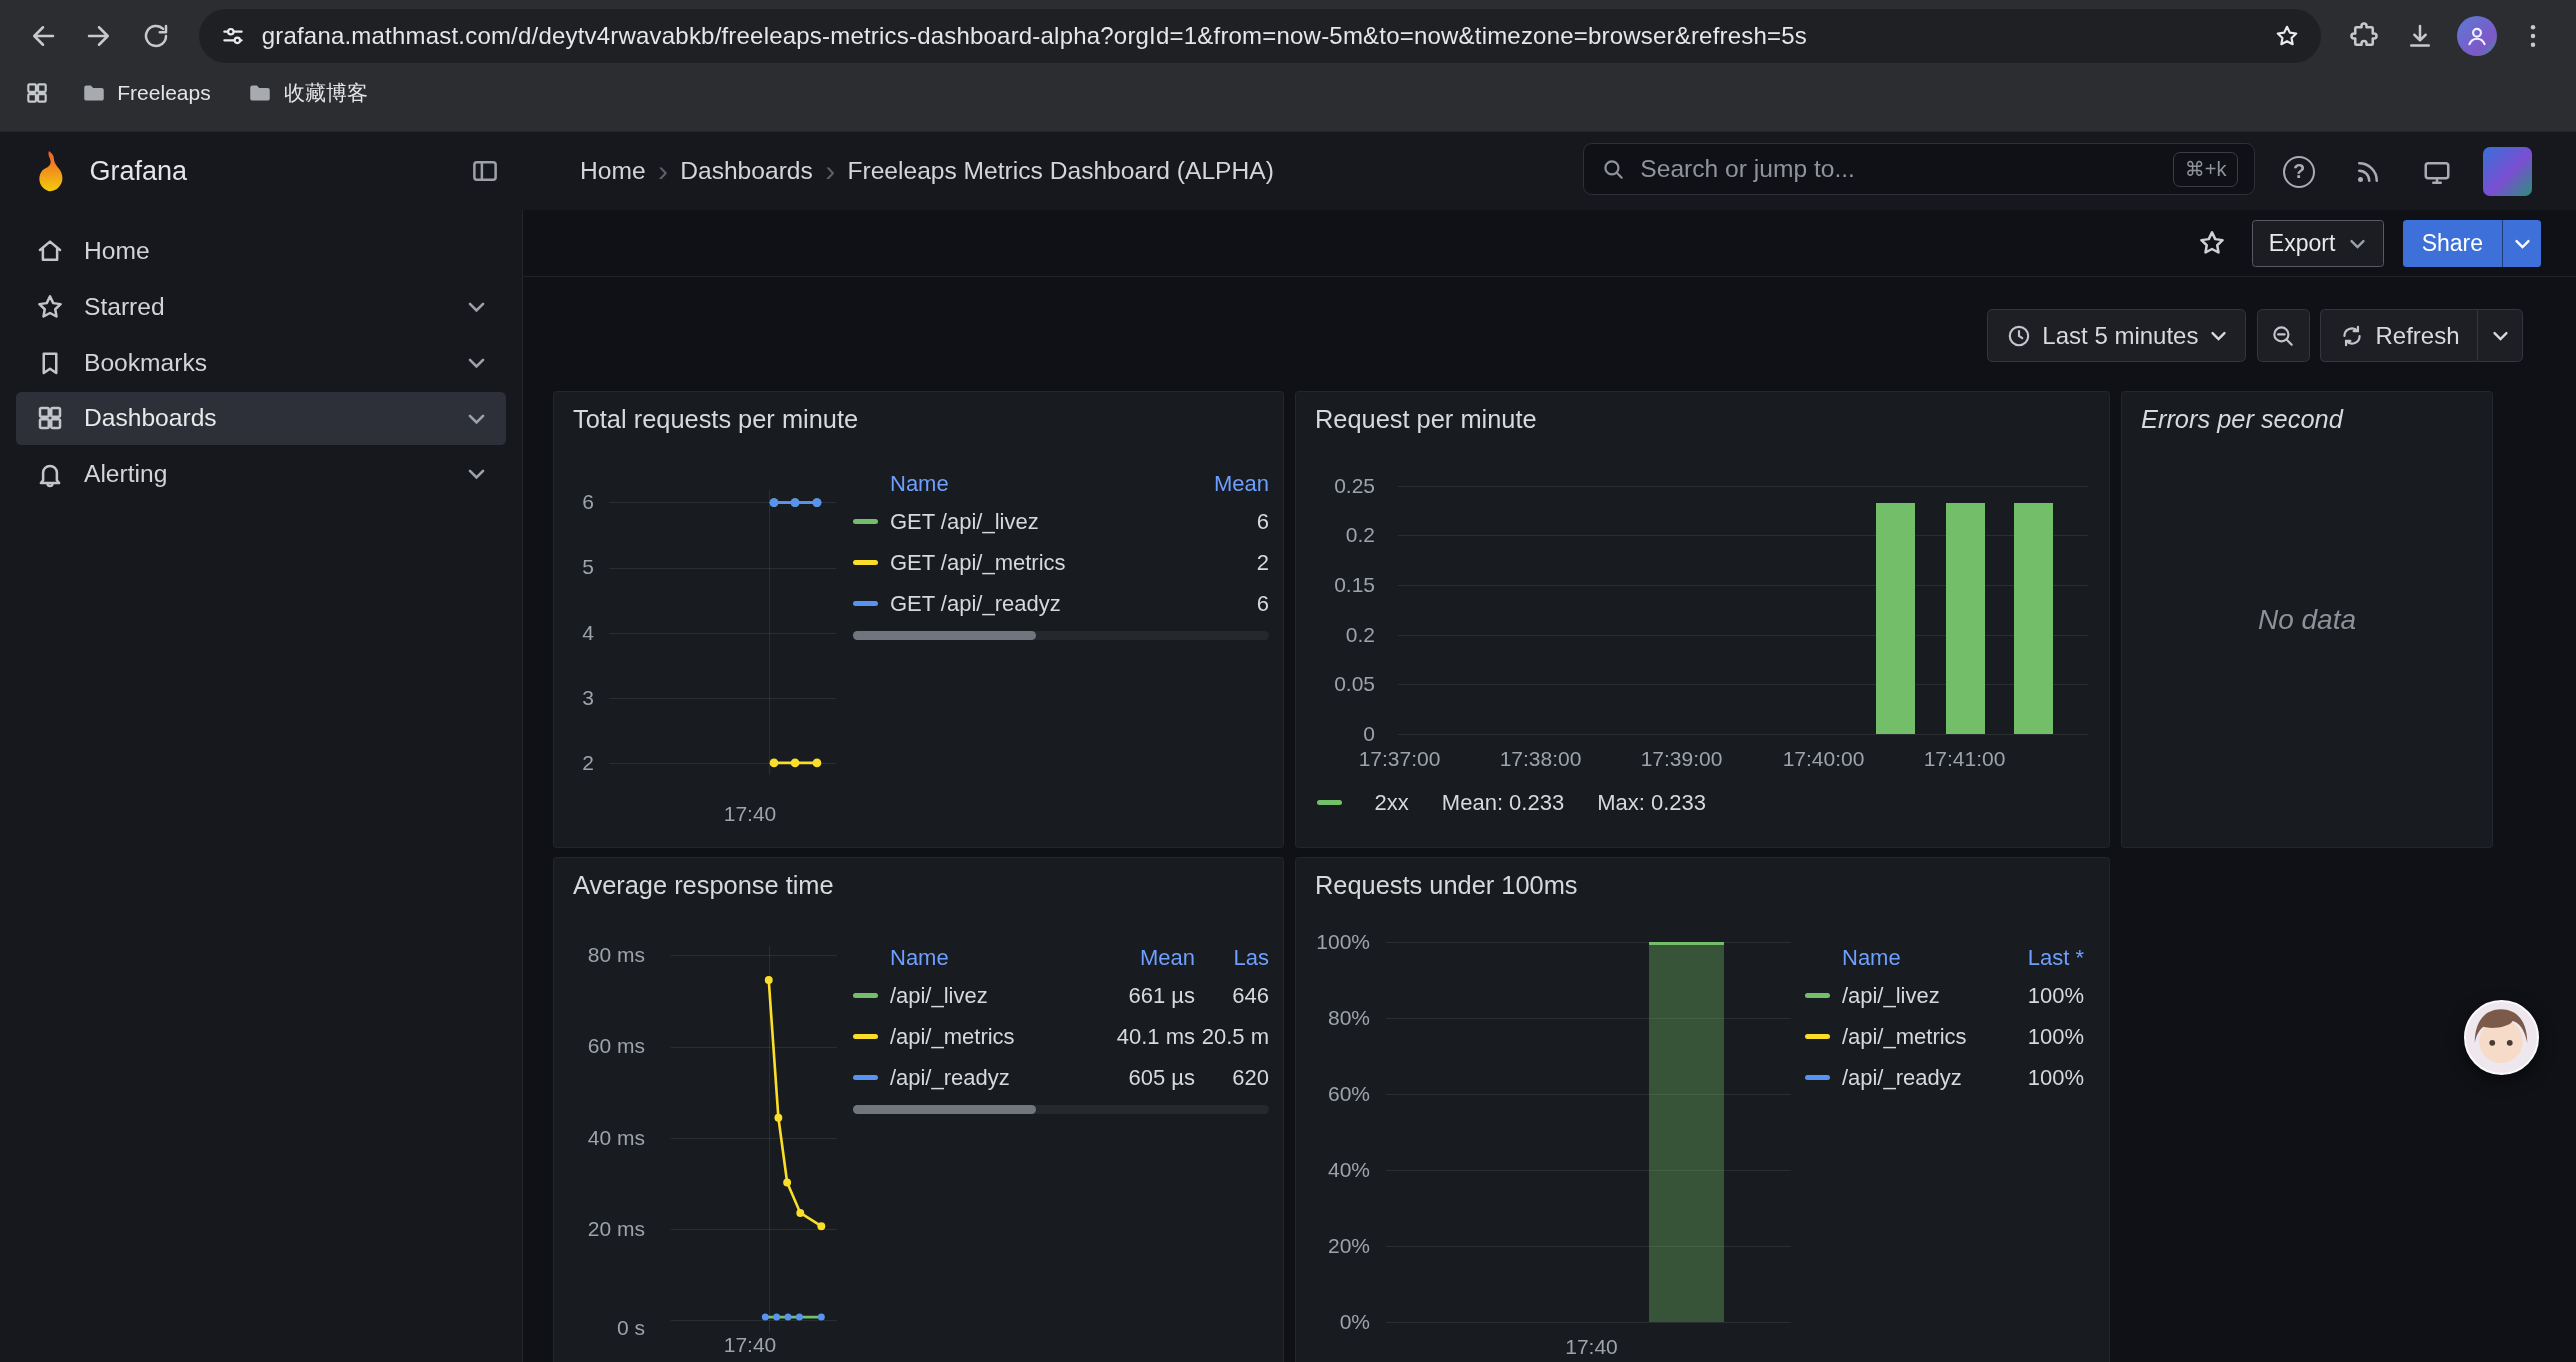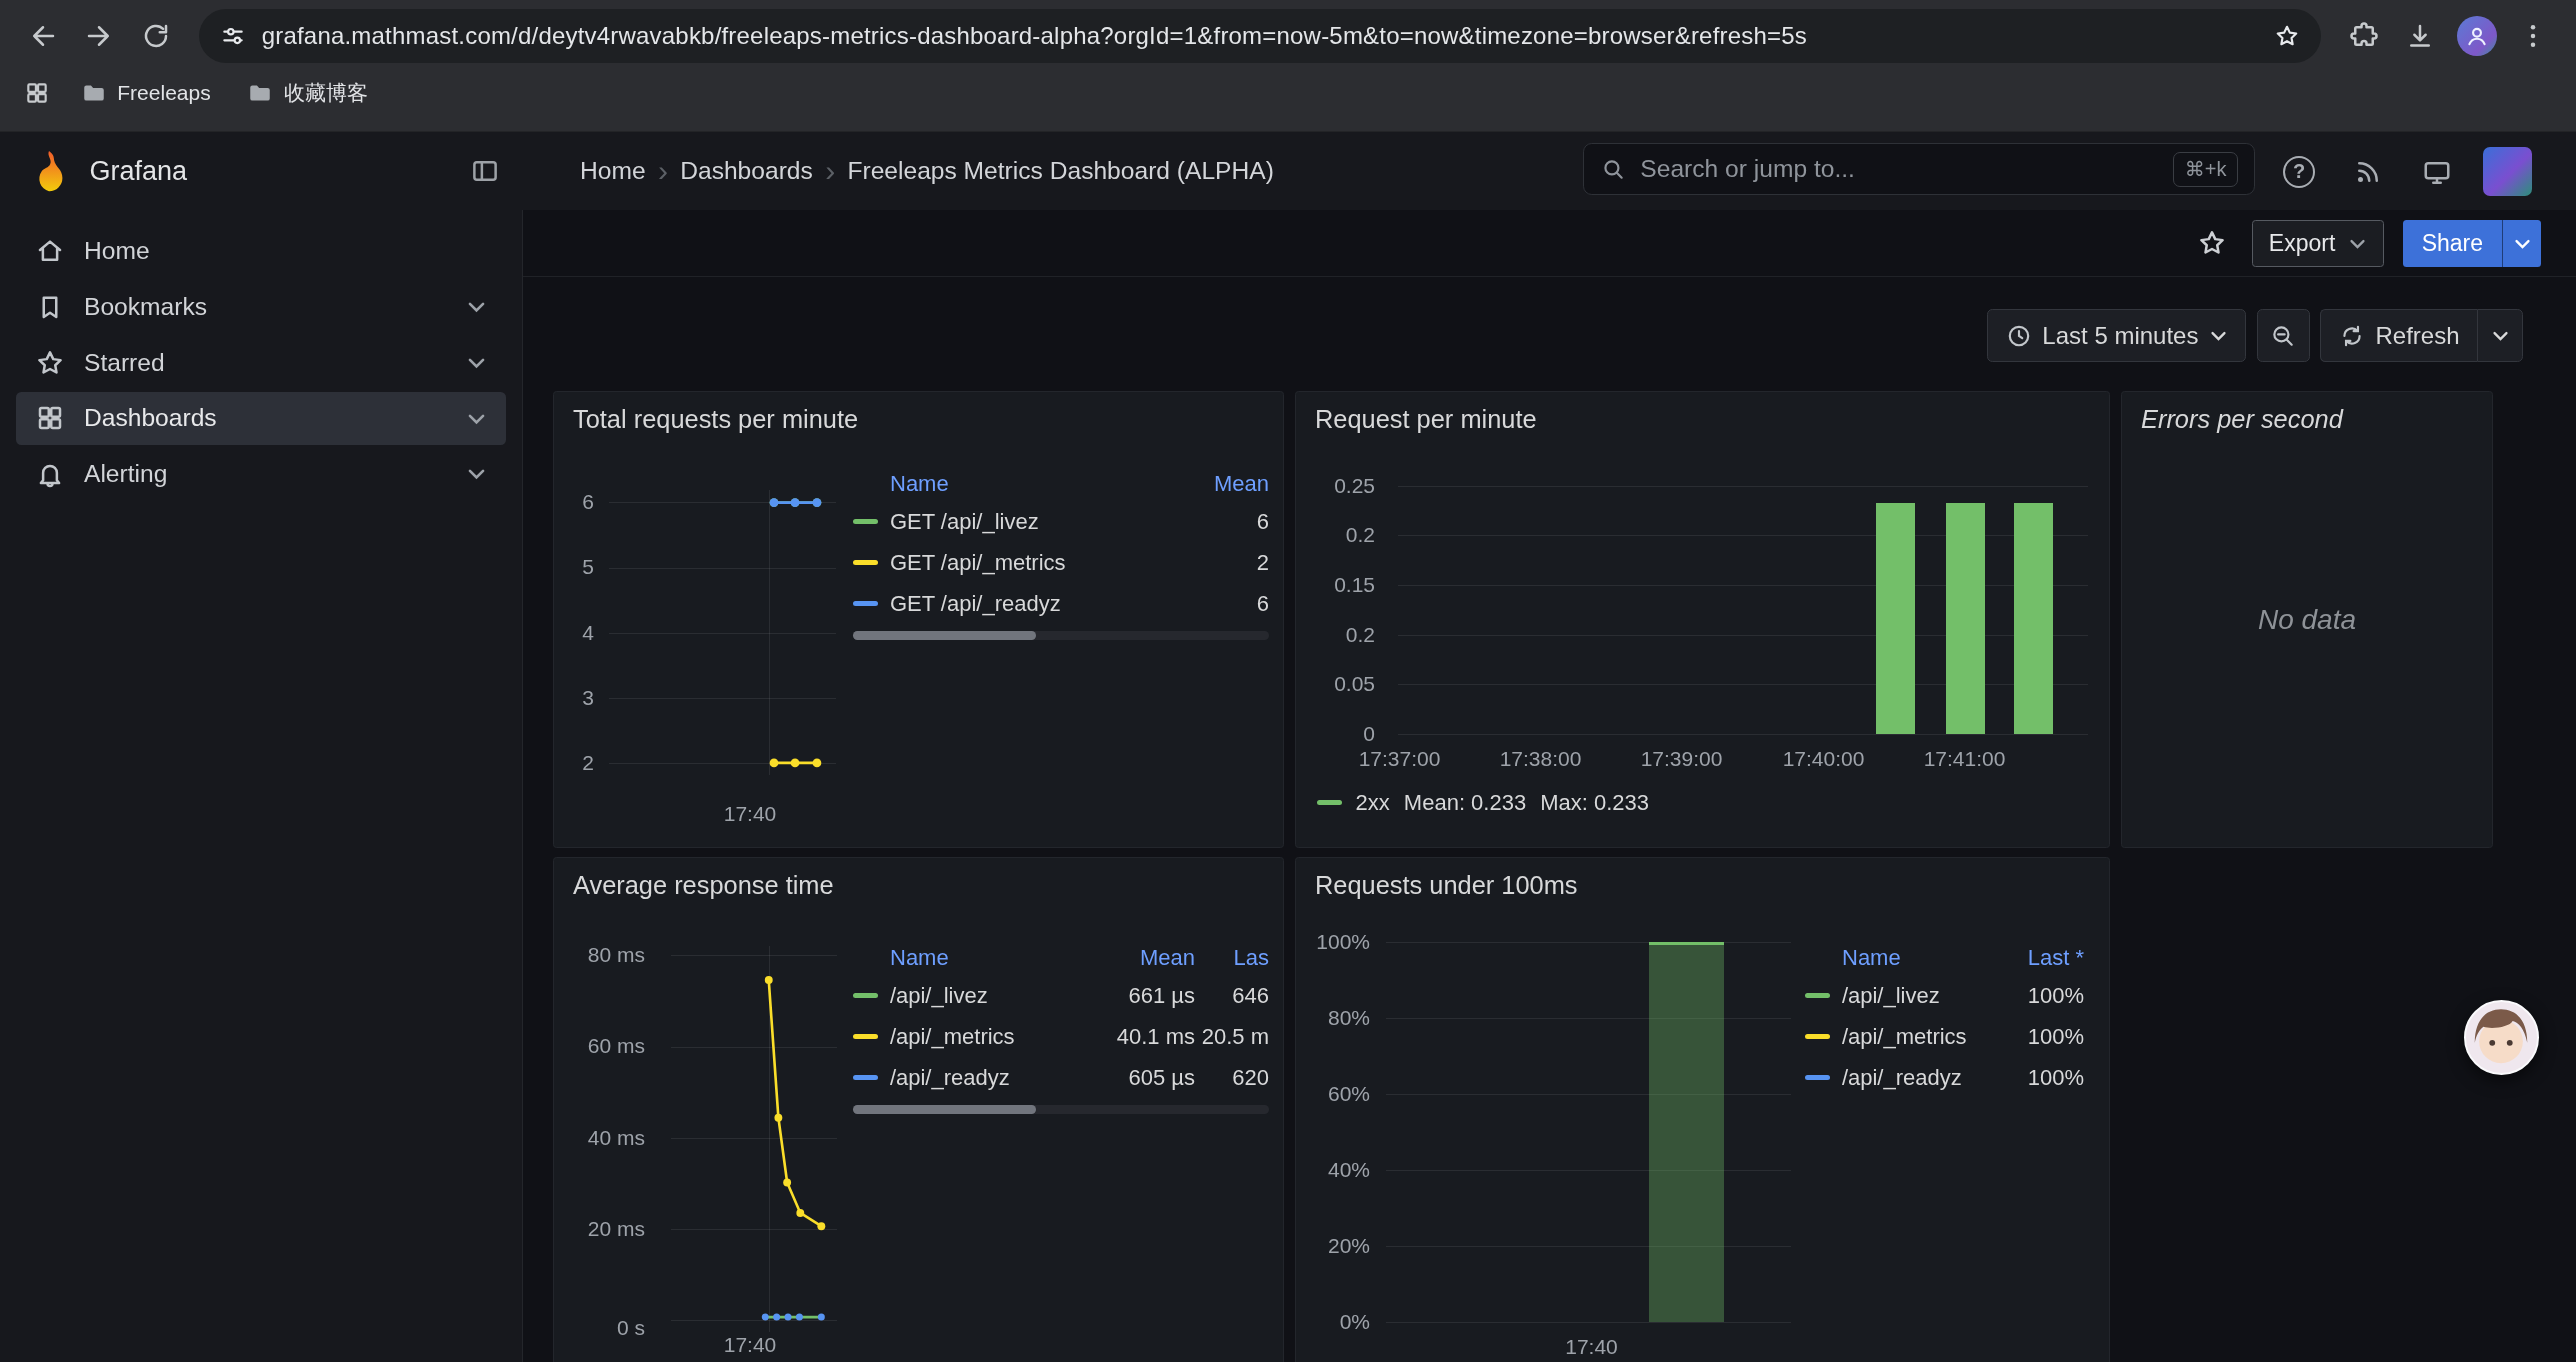--- a/index.html
+++ b/index.html
@@ -163,21 +163,21 @@
   .lg-row { display:flex; align-items:center; height:41px; }
   .swatch { width:24.6px; height:4.4px; border-radius:2.6px; margin-right:12.3px; flex:none; }
   .lg-name { flex:1; white-space:nowrap; overflow:hidden; }
   .lg-val  { width:105px; text-align:right; flex:none; white-space:nowrap; }
   .lg-last { width:74px;  text-align:right; flex:none; white-space:nowrap; overflow:hidden; }
   .legend-p5 .lg-last { width:96px; }
   .hscroll { margin-top:7px; height:8.8px; border-radius:4.4px; background:#26282e; }
   .hscroll .thumb { width:44%; height:100%; border-radius:4.4px; background:#71757d; }
   .legend2 {
     position:absolute; left:21px; top:393px; height:35px; z-index:3;
-    display:flex; align-items:center; gap:14px; font-size:22px; color:#d8d9da;
+    display:flex; align-items:center; gap:33px; font-size:22px; color:#d8d9da;
   }
 
   
   .assistant {
     position:absolute; left:2464px; top:1000px; width:75px; height:75px; border-radius:50%;
     background:#efe7ee; border:2.6px solid #fafafc; box-shadow:0 5.3px 16px rgba(0,0,0,.55);
     overflow:hidden; z-index:20;
   }
 </style>
 </head>
@@ -315,32 +315,32 @@
 
 <aside class="sidebar">
   <div class="nav-item">
     <svg class="nic" viewBox="0 0 24 24" fill="none" stroke="currentColor" stroke-width="2" stroke-linecap="round" stroke-linejoin="round">
         <path d="M4 11.2L12 4.5l8 6.7M6.3 9.5V19h11.4V9.5"></path>
       </svg>
     <span>Home</span>
   </div>
   <div class="nav-item">
     <svg class="nic" viewBox="0 0 24 24" fill="none" stroke="currentColor" stroke-width="2" stroke-linejoin="round">
-        <path d="M7 4.5h10V20l-5-3.4L7 20z"></path>
-      </svg>
-    <span>Bookmarks</span>
+        <path d="M12 3.5l2.6 5.4 5.9.8-4.3 4.1 1 5.8-5.2-2.8-5.2 2.8 1-5.8L3.5 9.7l5.9-.8z"></path>
+      </svg>
+    <span>Starred</span>
     <svg class="chev" viewBox="0 0 16 16" fill="none" stroke="currentColor" stroke-width="2" stroke-linecap="round">
         <path d="M3 6l5 5 5-5"></path>
       </svg>
   </div>
   <div class="nav-item">
     <svg class="nic" viewBox="0 0 24 24" fill="none" stroke="currentColor" stroke-width="2" stroke-linejoin="round">
-        <path d="M12 3.5l2.6 5.4 5.9.8-4.3 4.1 1 5.8-5.2-2.8-5.2 2.8 1-5.8L3.5 9.7l5.9-.8z"></path>
-      </svg>
-    <span>Starred</span>
+        <path d="M7 4.5h10V20l-5-3.4L7 20z"></path>
+      </svg>
+    <span>Bookmarks</span>
     <svg class="chev" viewBox="0 0 16 16" fill="none" stroke="currentColor" stroke-width="2" stroke-linecap="round">
         <path d="M3 6l5 5 5-5"></path>
       </svg>
   </div>
   <div class="nav-item active">
     <svg class="nic" viewBox="0 0 24 24" fill="none" stroke="currentColor" stroke-width="2">
         <rect x="4" y="4" width="7" height="7" rx="1.2"></rect>
         <rect x="13" y="4" width="7" height="7" rx="1.2"></rect>
         <rect x="4" y="13" width="7" height="7" rx="1.2"></rect>
         <rect x="13" y="13" width="7" height="7" rx="1.2"></rect>

